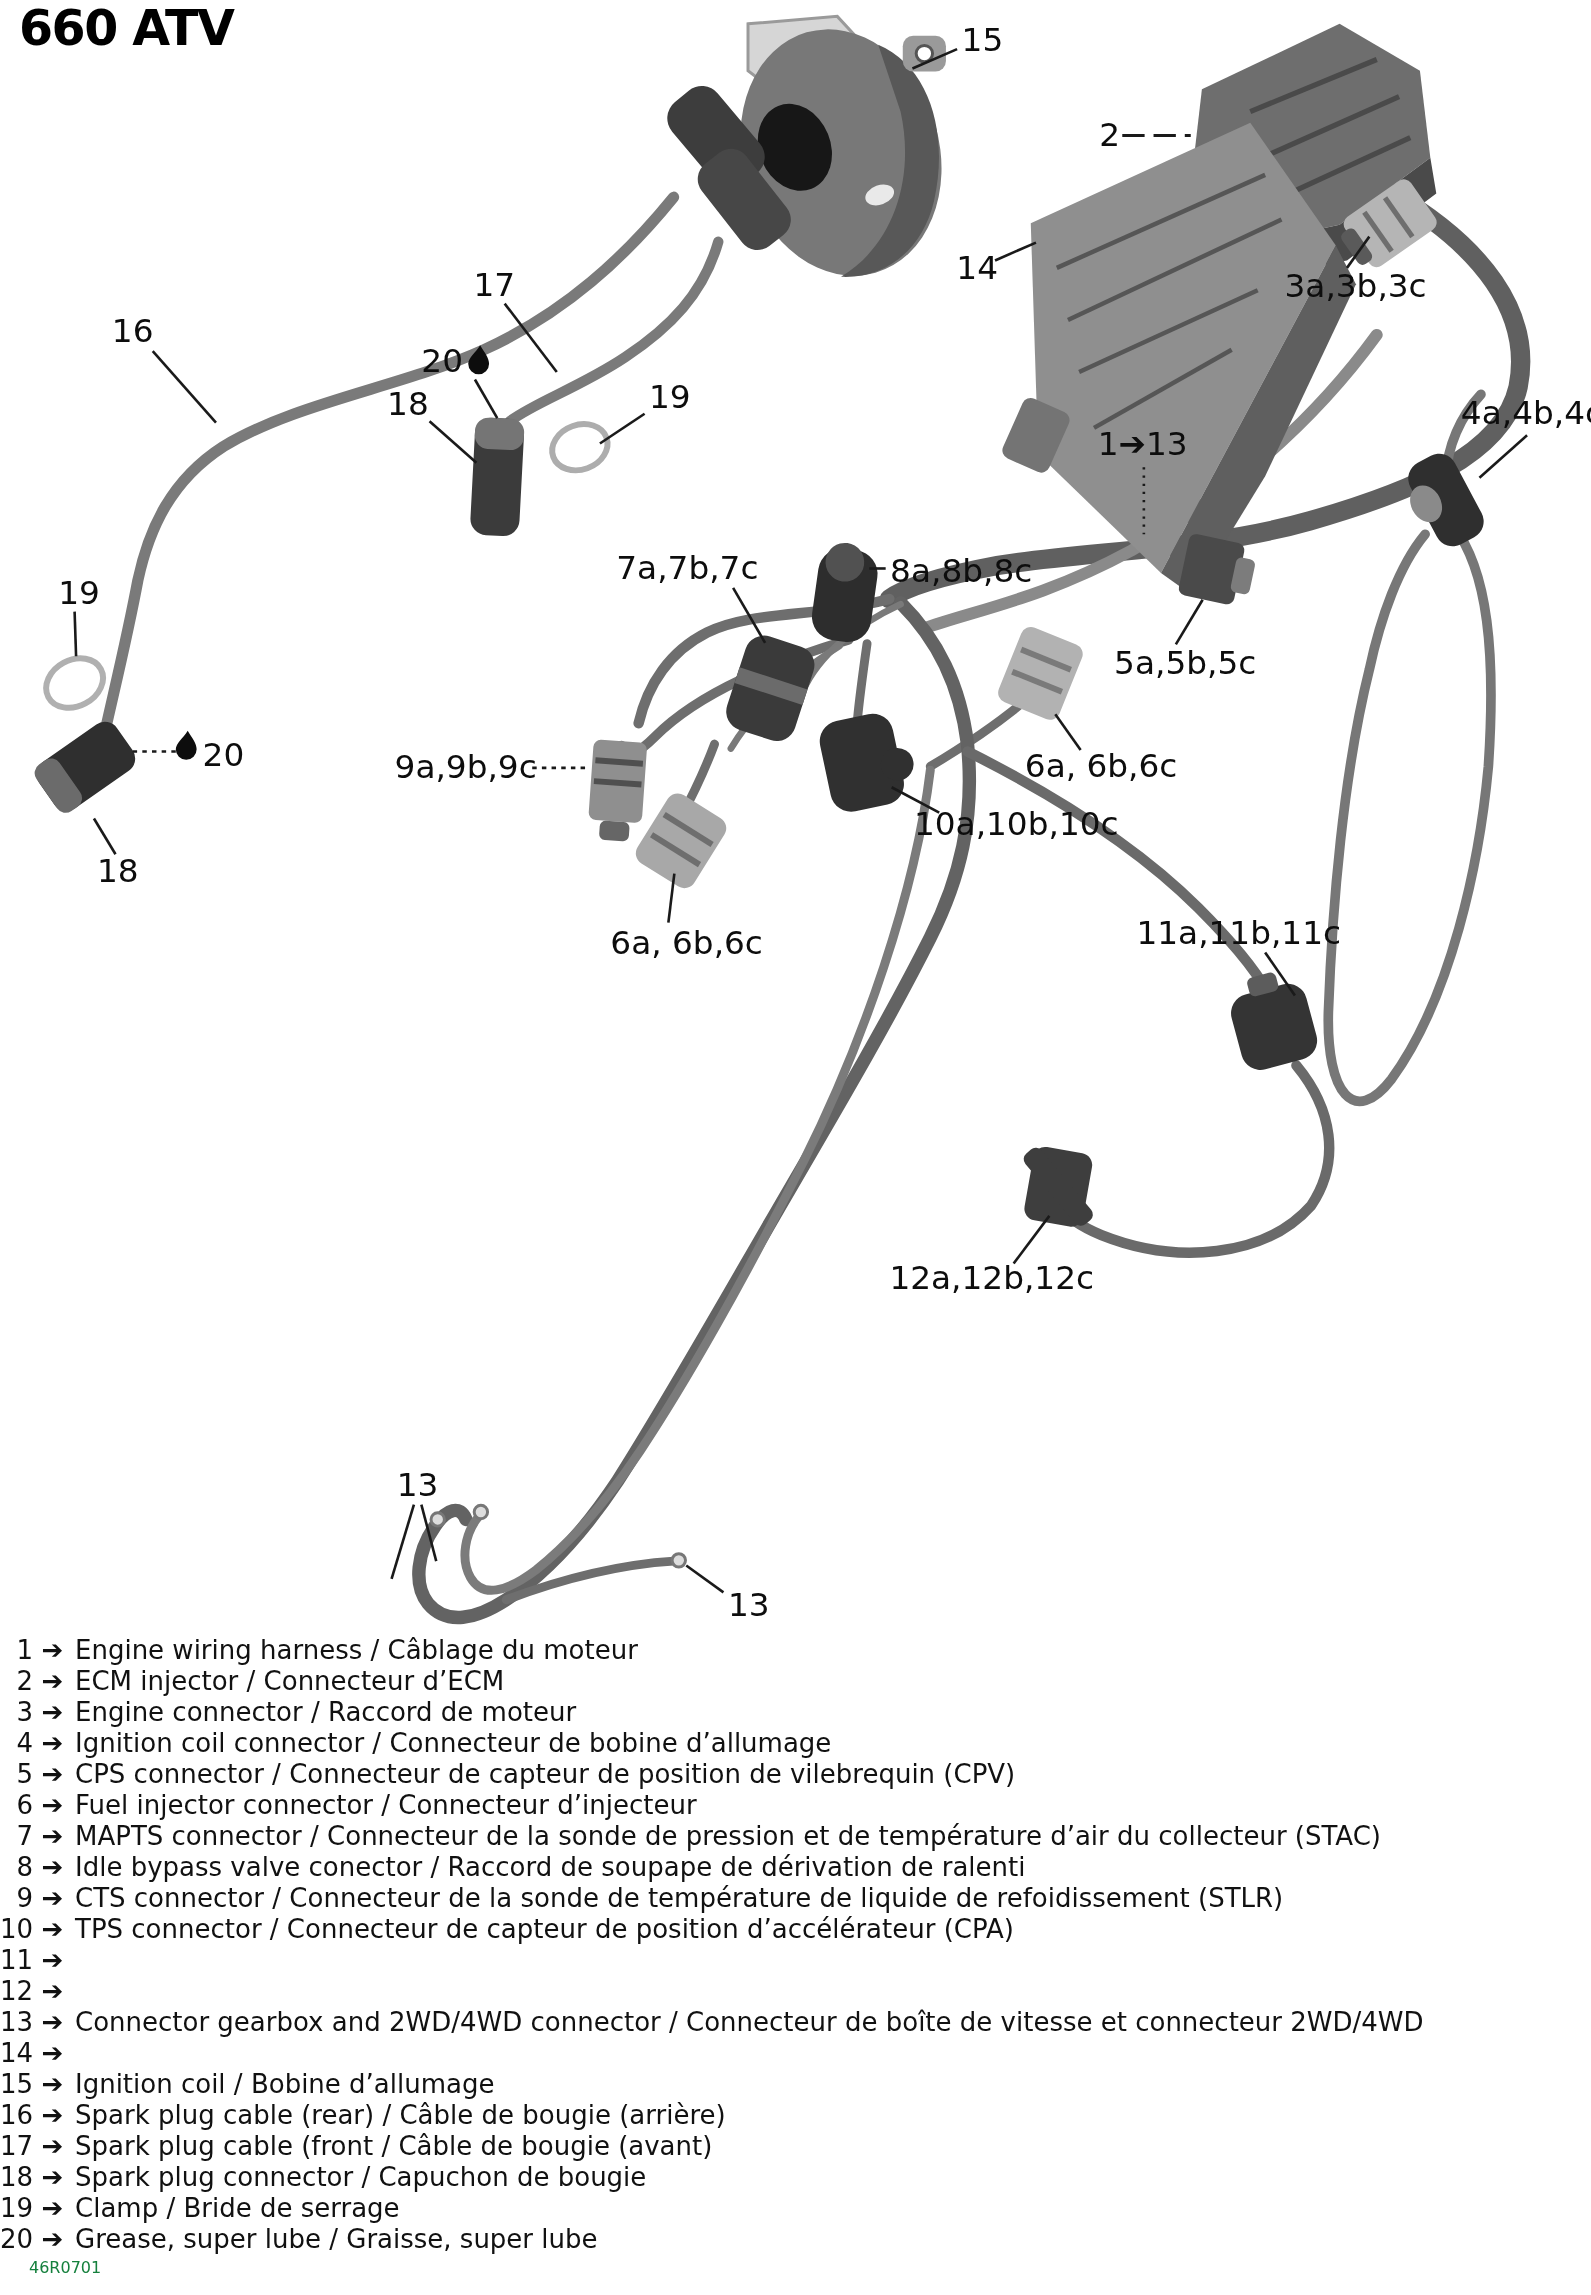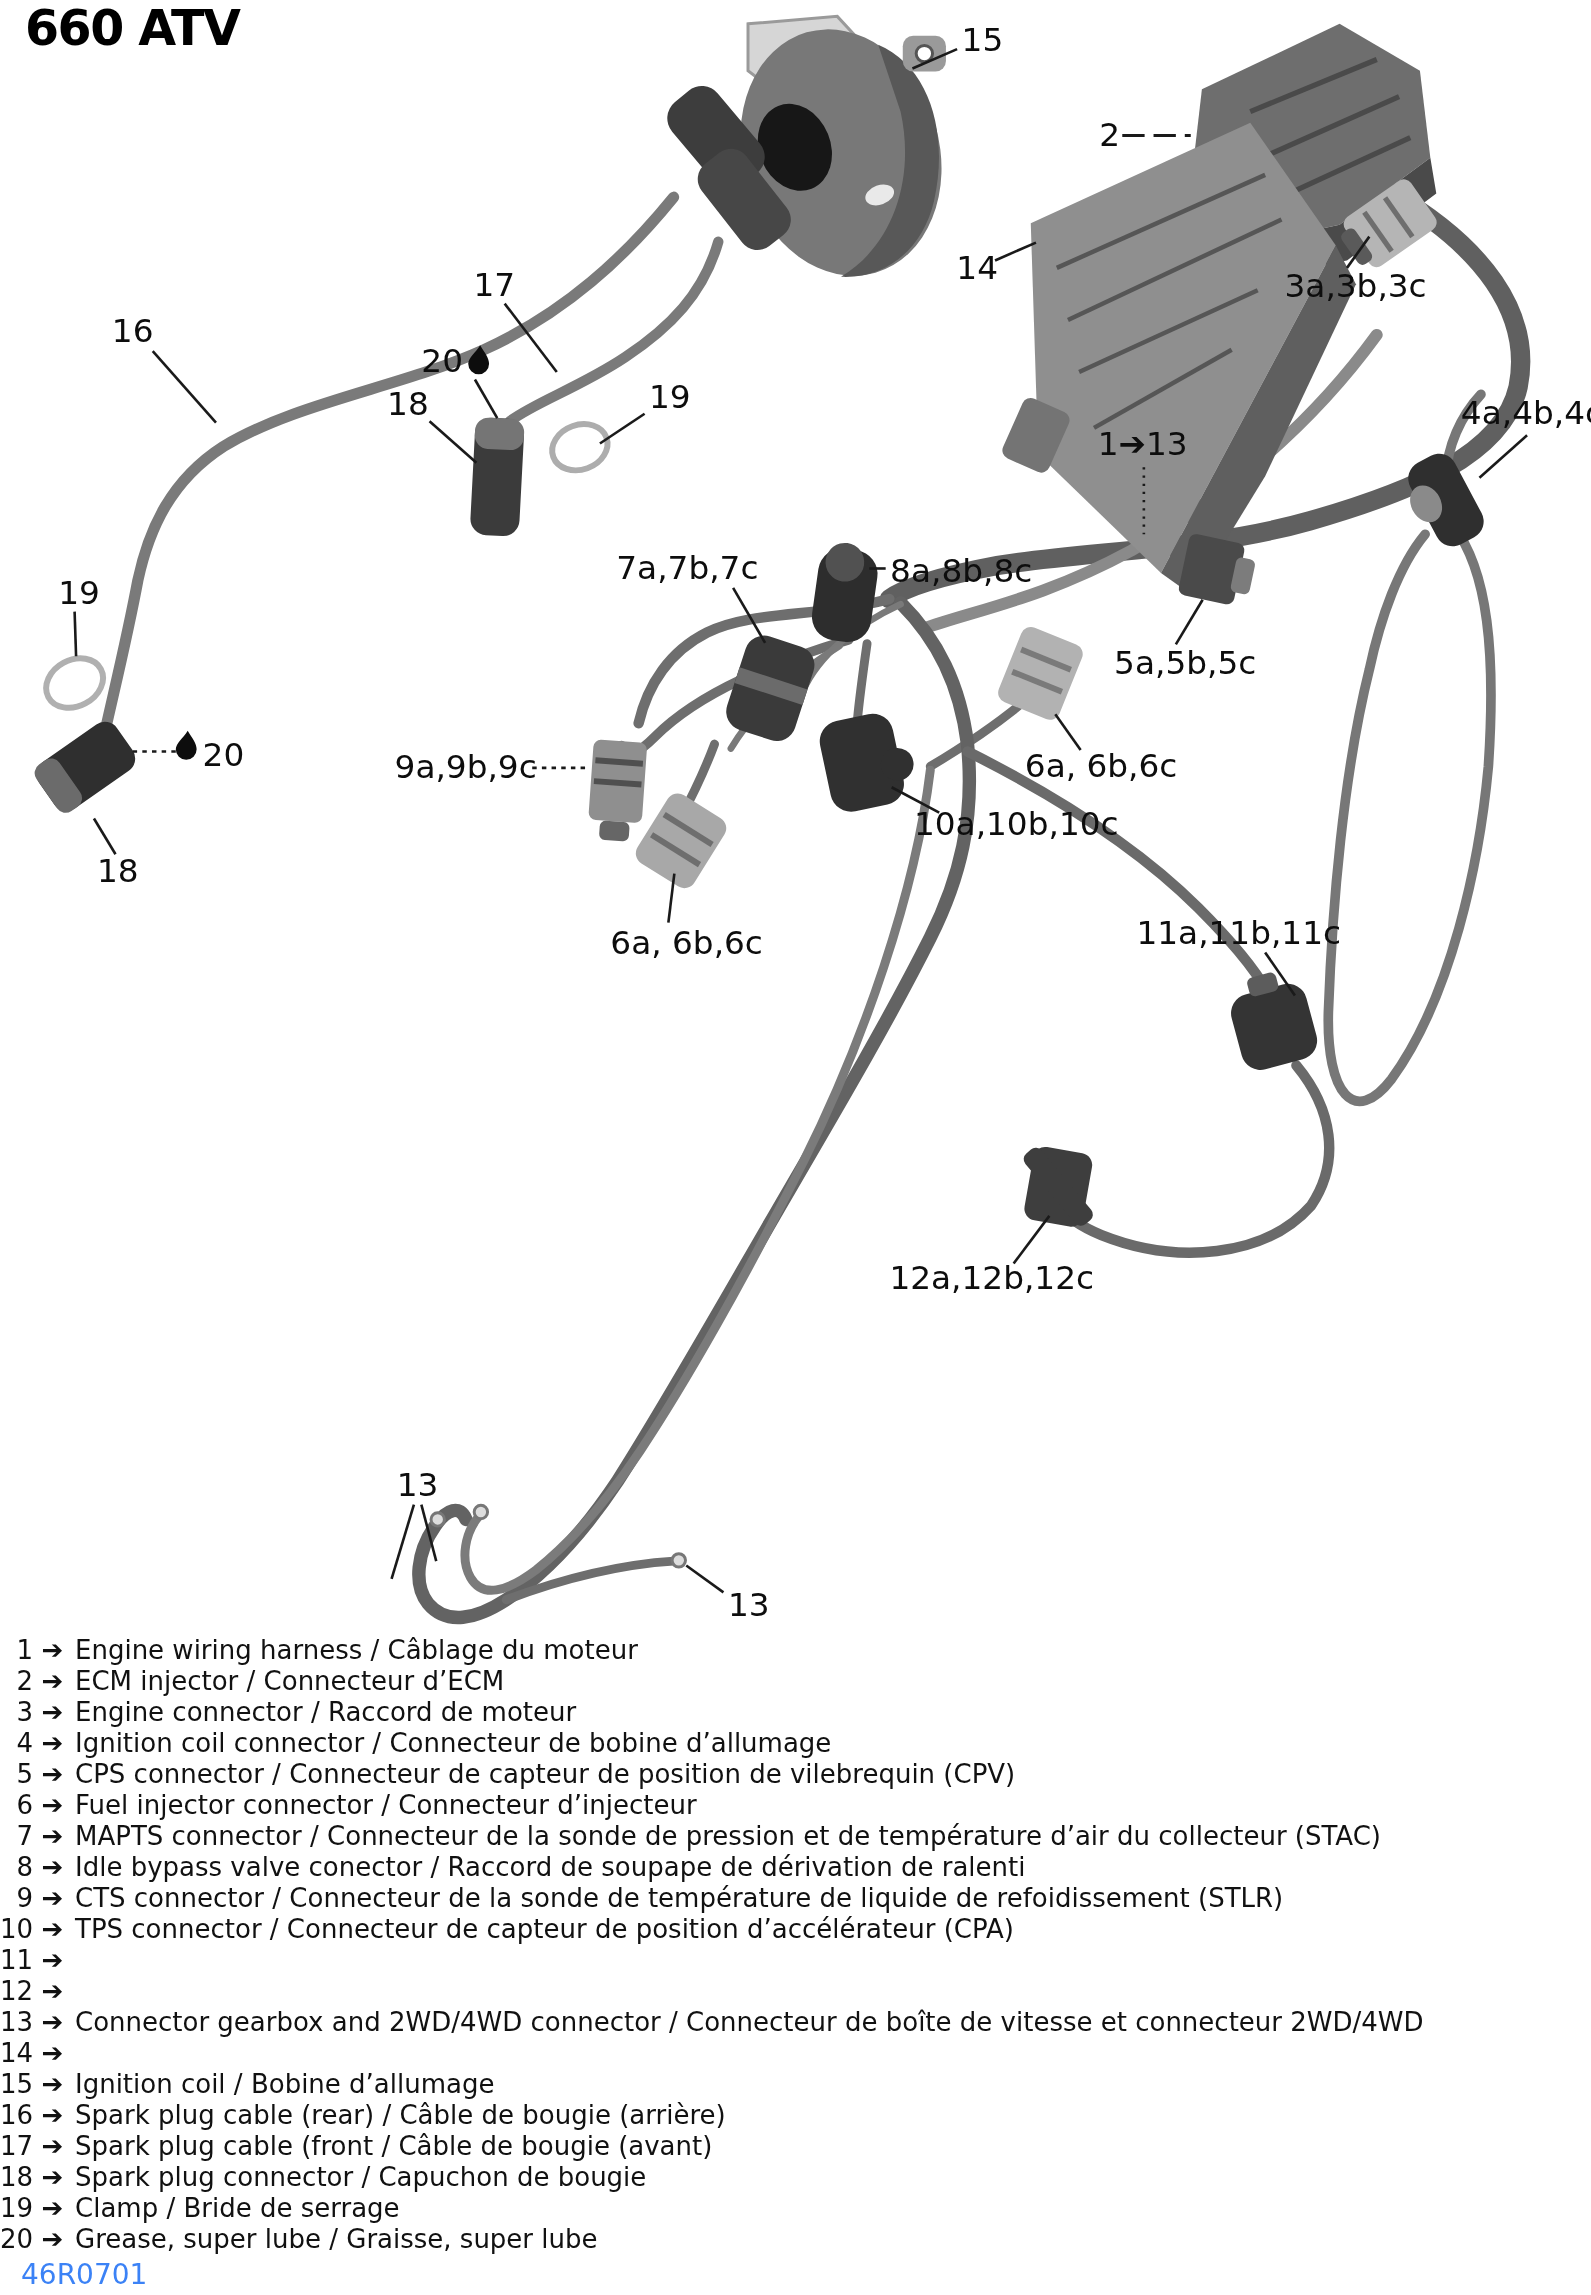--- a/index.html
+++ b/index.html
@@ -2,39 +2,39 @@
 <html style="font-size:12px"><head>
 <meta charset="utf-8">
 <style>
   html,body{margin:0;padding:0;background:#ffffff;}
   body{
     width:1592px;height:2295px;position:relative;overflow:hidden;
     font-family:"DejaVu Sans","Liberation Sans",sans-serif;color:#111;
   }
   #stage{position:absolute;left:0;top:0;width:1592px;height:2295px;}
   #fig-title{
-    position:absolute;left:25px;top:0px;font-size:49px;font-weight:bold;
+    position:absolute;left:19px;top:0px;font-size:49px;font-weight:bold;
     letter-spacing:-1.5px;color:#000;white-space:nowrap;
   }
   svg{position:absolute;left:0;top:0;}
   svg text{font-family:"DejaVu Sans","Liberation Sans",sans-serif;font-size:44px;fill:#0d0d0d;}
   .wire{fill:none;stroke-linecap:round;stroke-linejoin:round;}
   .leader{stroke:#1a1a1a;stroke-width:3.5;fill:none;}
   .leader-dash{stroke:#1a1a1a;stroke-width:3.5;fill:none;stroke-dasharray:6 7;}
   .leader-longdash{stroke:#1a1a1a;stroke-width:4;fill:none;stroke-dasharray:30 12;}
   .leader-dot{stroke:#1a1a1a;stroke-width:3.5;fill:none;stroke-dasharray:3 8;}
   #legend{
     position:absolute;left:0px;top:1635px;width:1592px;
   }
   .legend-row{display:flex;align-items:baseline;height:31px;font-size:26px;white-space:nowrap;}
   .lnum{display:inline-block;width:33px;text-align:right;flex:0 0 33px;}
   .larrow{display:inline-block;width:39px;text-align:center;flex:0 0 39px;font-family:"DejaVu Sans",sans-serif;}
   .ltext{padding-left:3px;text-align:center;}
   #footer-code{
-    position:absolute;left:21px;top:2258px;font-size:28px;color:#3b82f6;
+    position:absolute;left:29px;top:2258px;font-size:16px;color:#15803d;
   }
 </style>
 </head>
 <body>
 
 <div id="stage">
 
   <div id="fig-title">660 ATV</div>
 
   <svg width="1592" height="1637" viewBox="0 0 2139 2200">

